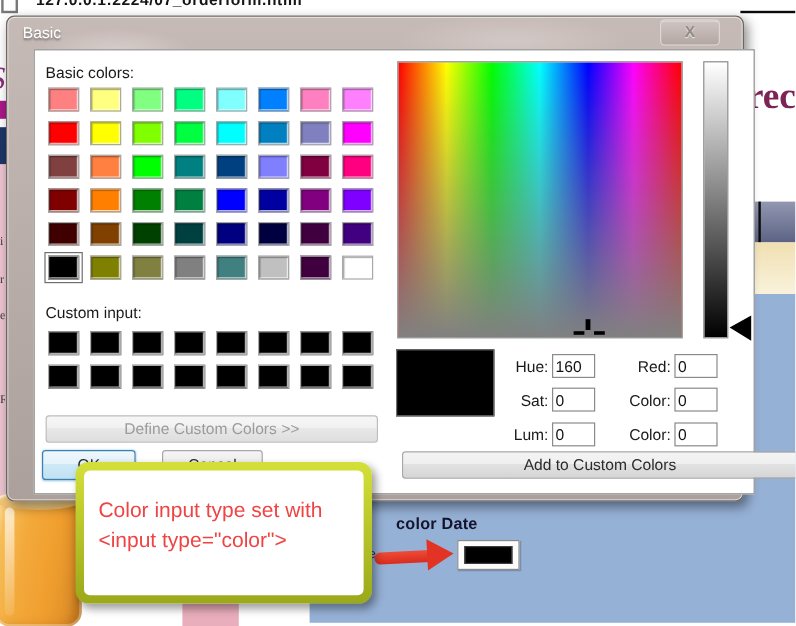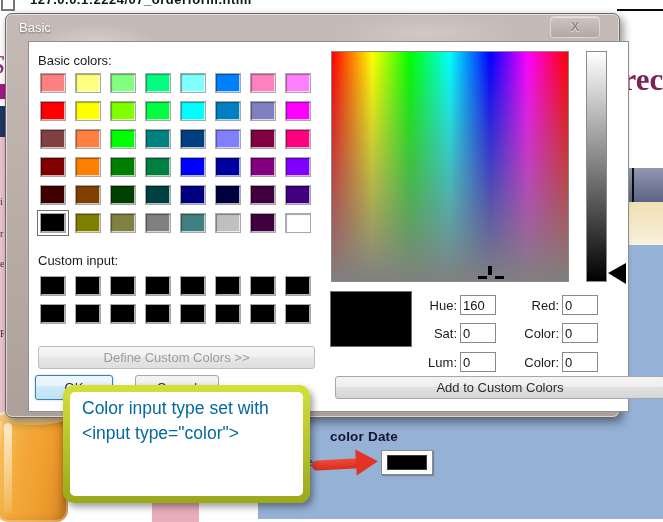--- a/index.html
+++ b/index.html
@@ -90,21 +90,21 @@
   .preview-label{position:absolute;left:295px;top:307px;width:94px;text-align:center;font-size:13.5px;color:#1a1a1a;}
 
   .fld-label{position:absolute;font-size:13px;color:#1a1a1a;text-align:right;}
   .fld{position:absolute;width:36px;height:20px;box-sizing:border-box;border:1px solid #8a8a8a;
     font-family:"Liberation Sans",sans-serif;font-size:13px;padding:1px 2px;color:#111;background:#fff;}
 
   
   .callout{position:absolute;left:63px;top:385px;width:247px;height:118px;border-radius:11px;
     background:linear-gradient(#d4e039,#9aa81a);box-shadow:3px 4px 7px rgba(0,0,0,.38);}
   .callout .inner{position:absolute;left:7px;top:7px;right:7px;bottom:7px;background:#fff;border-radius:5px;}
-  .callout .txt{position:absolute;left:12px;top:4px;font-size:17.5px;line-height:1.4;color:#0369a1;white-space:nowrap;}
+  .callout .txt{position:absolute;left:12px;top:21px;font-size:17.5px;line-height:1.4;color:#ef4444;white-space:nowrap;}
 </style>
 </head>
 <body>
 
 <div id="stage">
 
   <div class="url-clip">
       <span>127.0.0.1:2224/07_orderform.html</span>
     </div>
   <div class="topleft-box"></div>

